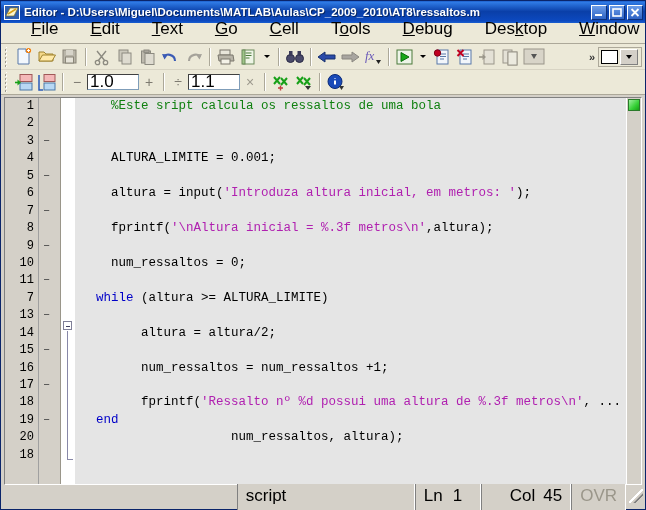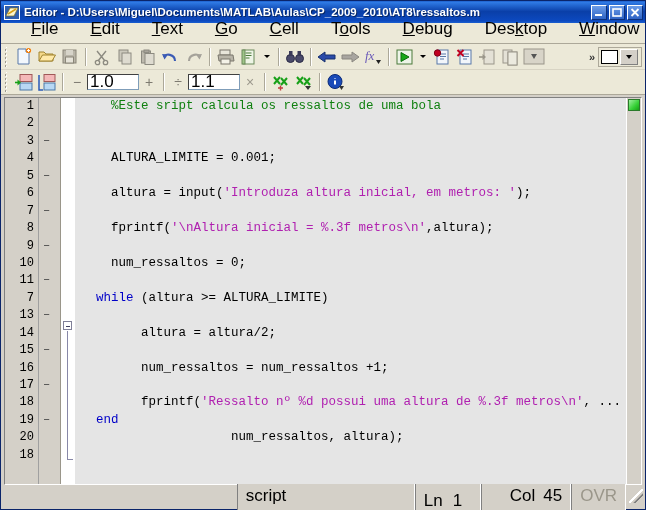--- a/index.html
+++ b/index.html
@@ -330,21 +330,21 @@
     background: #d4d0c8;
     font-size: 17px;
     color: #000000;
     display: flex;
     align-items: center;
     padding: 0 8px;
     box-sizing: border-box;
     white-space: nowrap;
   }
   .sb-type { flex: 0 0 178px; }
-  .sb-ln   { flex: 0 0 66px; align-items: flex-end; }
+  .sb-ln   { flex: 0 0 66px; }
   .sb-col  { flex: 0 0 80px; }
   .sb-ovr  { flex: 0 0 40px; color: #9a968a; justify-content: center; }
   .sb-grip {
     width: 14px; height: 14px;
     margin-left: 3px;
     flex: 0 0 14px;
     background-image:
       linear-gradient(135deg, transparent 44%, #ffffff 45%, #ffffff 55%, transparent 56%),
       linear-gradient(135deg, transparent 64%, #808080 65%, #808080 74%, transparent 75%);
     background-size: 100% 100%;

